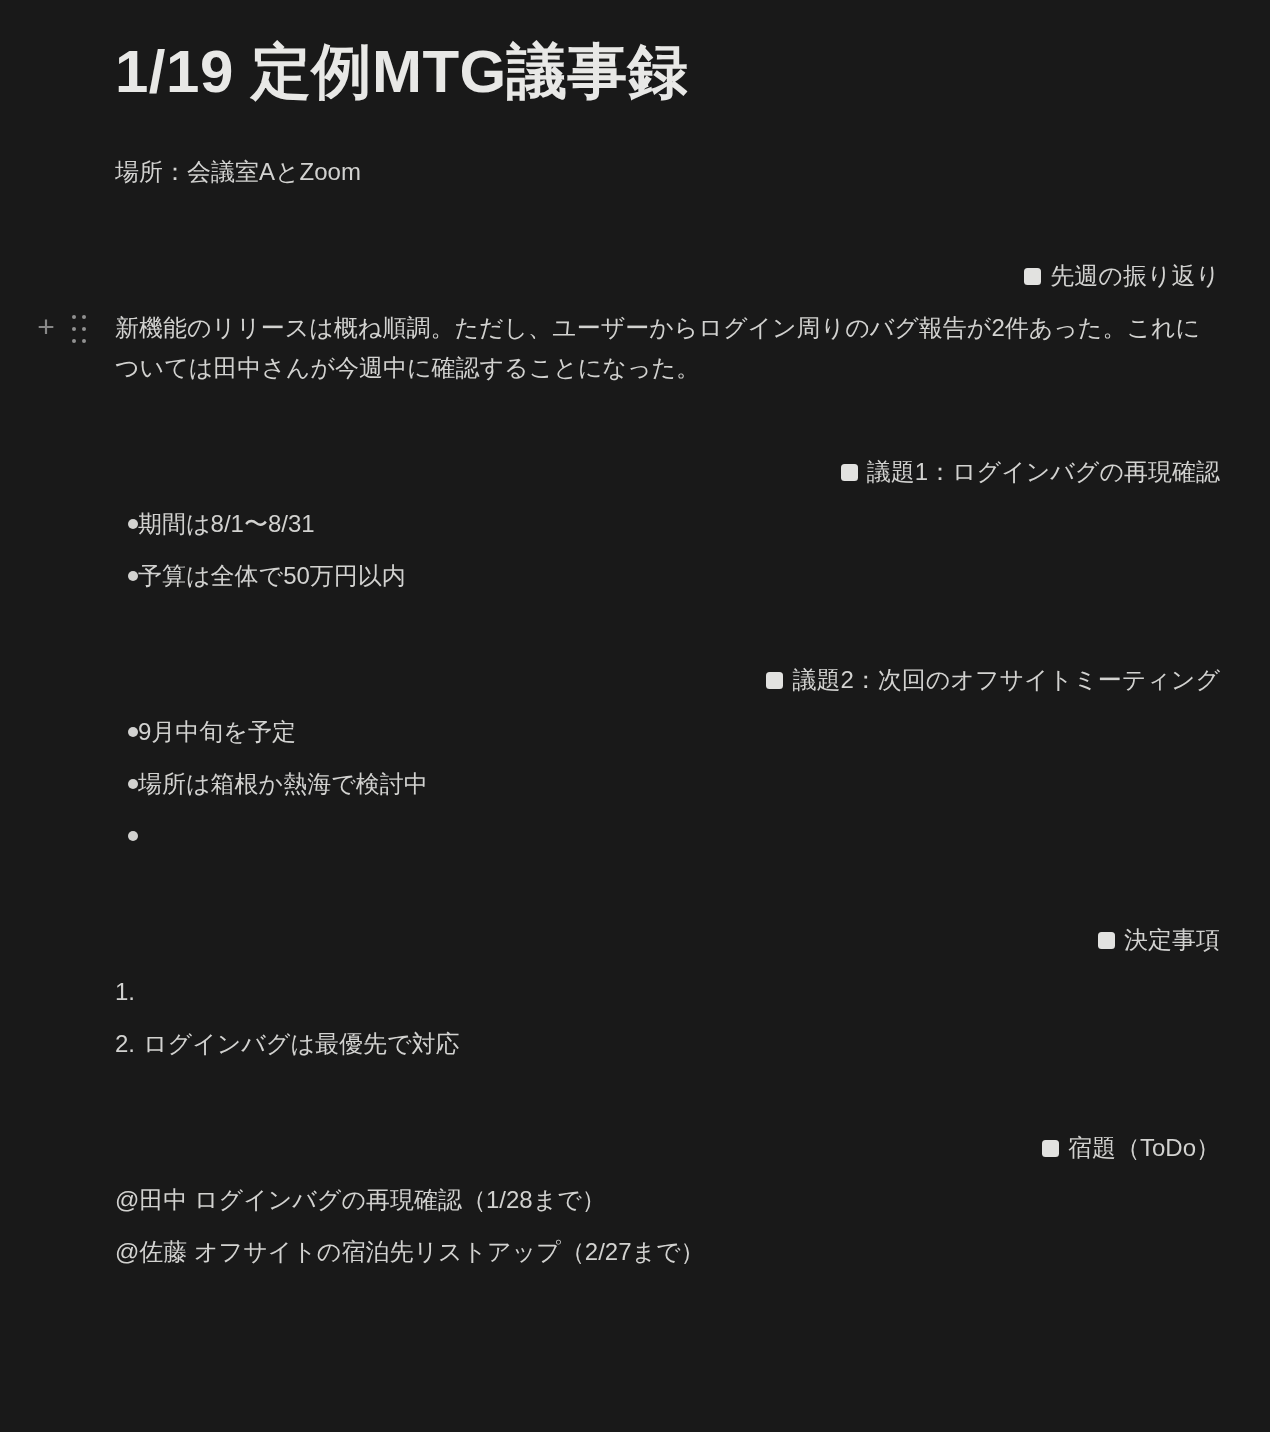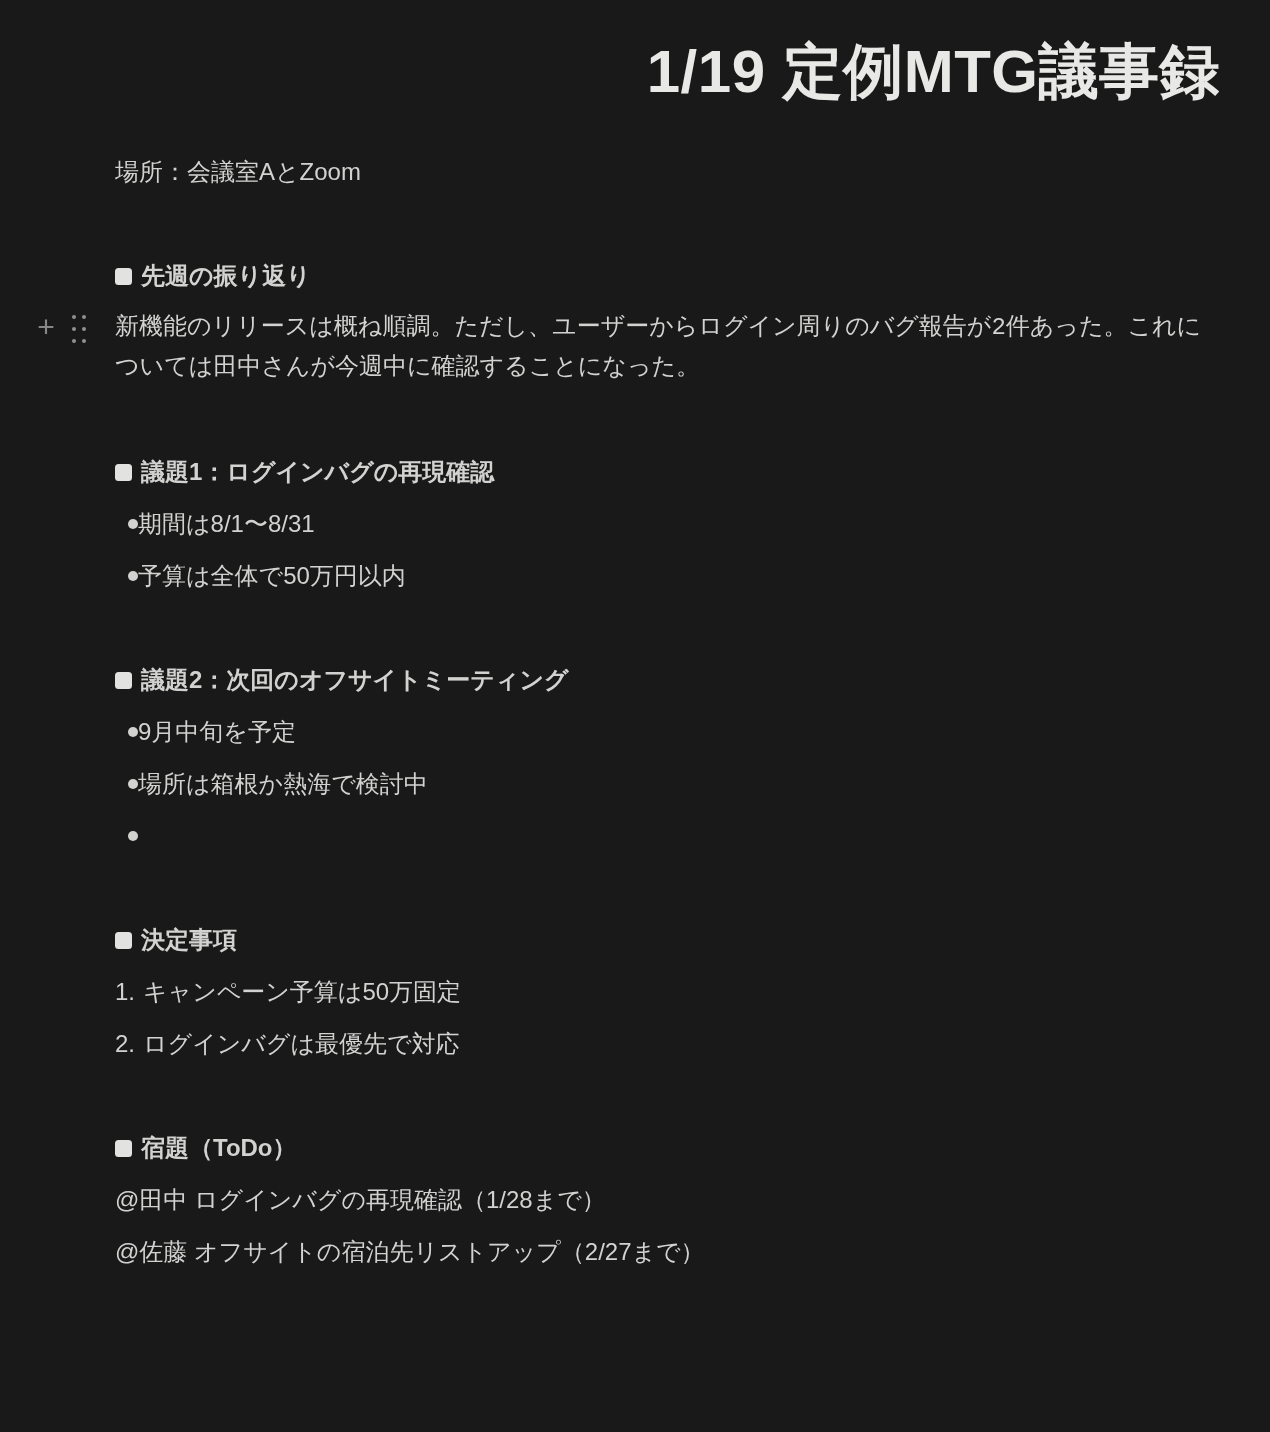--- a/index.html
+++ b/index.html
@@ -8,30 +8,30 @@
     background:#191919;
     color:#d2d2d0;
     font-family:"Liberation Sans","DejaVu Sans",sans-serif;
     font-size:24px;
     overflow:hidden;
   }
   .doc { padding:36px 0 0 115px; width:1105px; }
   .block { line-height:40px; min-height:40px; margin:0 0 12px 0; }
   .title {
     font-size:60px; line-height:72px; font-weight:700;
-    color:#e8e8e6; margin:0 0 44px 0; letter-spacing:0.5px;text-align:right;
+    color:#e8e8e6; margin:0 0 44px 0; letter-spacing:0.5px;
   }
-  .heading { font-weight:700; display:flex; align-items:center; }
+  .heading { font-weight:400; display:flex; align-items:center;justify-content:flex-end; }
   .sq {
     width:17px; height:17px; border-radius:3.5px;
     background:#e2e2e0; flex:none; margin-right:9px;
   }
   .spacer { height:40px; margin-bottom:12px; }
   .para-wrap { position:relative; margin-bottom:12px; }
-  .para { margin:0; line-height:40px;font-family:Liberation Mono, monospace; }
+  .para { margin:0; line-height:40px; }
   .hover-controls {
     position:absolute; left:-79px; top:5px;
     display:flex; align-items:flex-start;
   }
   .plus-btn {
     width:20px; height:30px; line-height:28px; text-align:center;
     font-size:30px; font-weight:300; color:#878787;
     cursor:pointer; user-select:none; margin-right:15px;
   }
   .drag-btn { width:16px; height:30px; padding-top:2px; cursor:grab; }
@@ -116,21 +116,20 @@
 
   <div class="spacer"></div>
 
   <div class="block heading">
     <span class="sq"></span>
     <span>決定事項</span>
   </div>
 
   <div class="block num">
     <span class="nmark">1.</span>
-    <span>キャンペーン予算は50万固定</span>
   </div>
   <div class="block num">
     <span class="nmark">2.</span>
     <span>ログインバグは最優先で対応</span>
   </div>
 
   <div class="spacer"></div>
 
   <div class="block heading">
     <span class="sq"></span>

